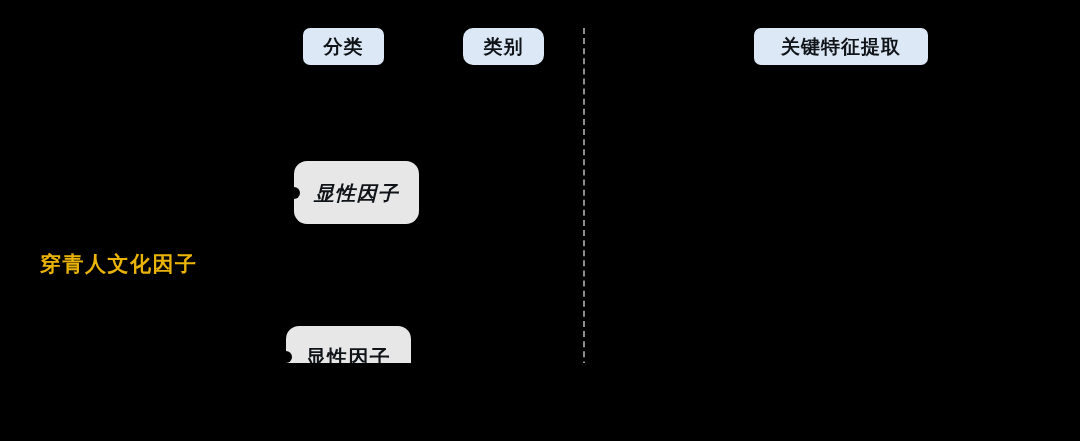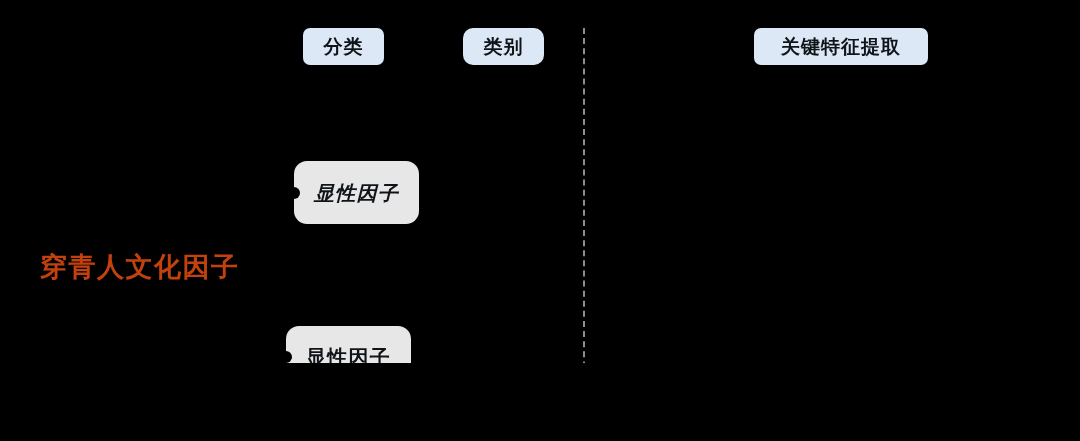--- a/index.html
+++ b/index.html
@@ -38,22 +38,22 @@
   }
   #badge-fenlei  { left: 303px; top: 28px; width: 81px;  height: 37px; }
   #badge-leibie  { left: 463px; top: 28px; width: 81px;  height: 37px; border-radius: 10px; }
   #badge-tiqu    { left: 754px; top: 28px; width: 174px; height: 37px; }
 
   
   #root-label {
     position: absolute;
     left: 40px;
     top: 251px;
-    color: #c2410c;
-    font-size: 27px;
+    color: #eab308;
+    font-size: 21px;
     font-weight: 700;
     letter-spacing: 1.5px;
     line-height: 1.2;
     white-space: nowrap;
   }
 
   
   .node {
     position: absolute;
     display: flex;

